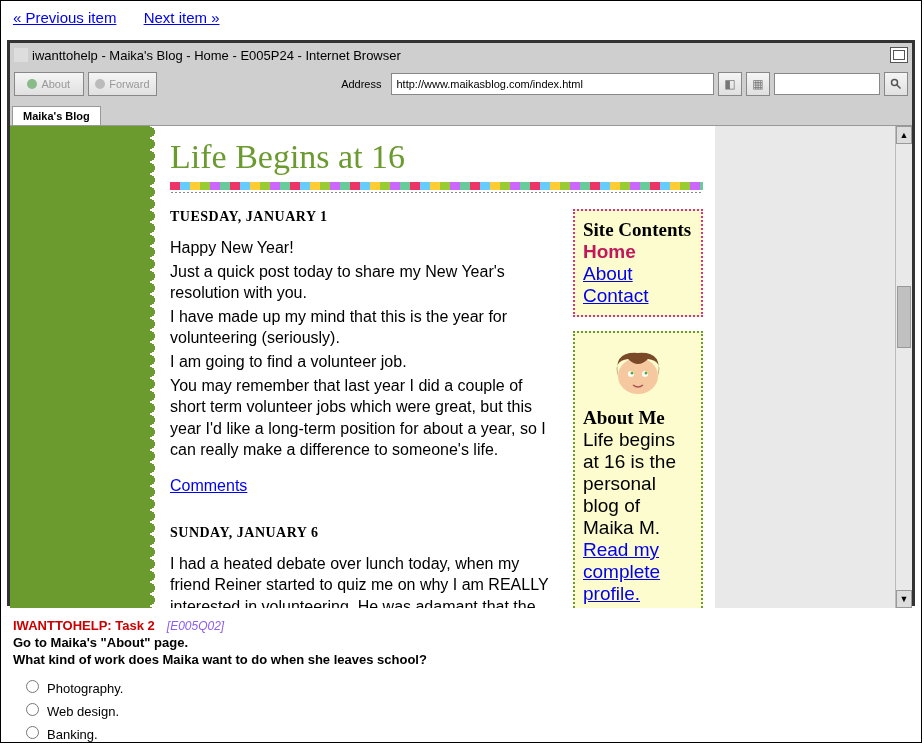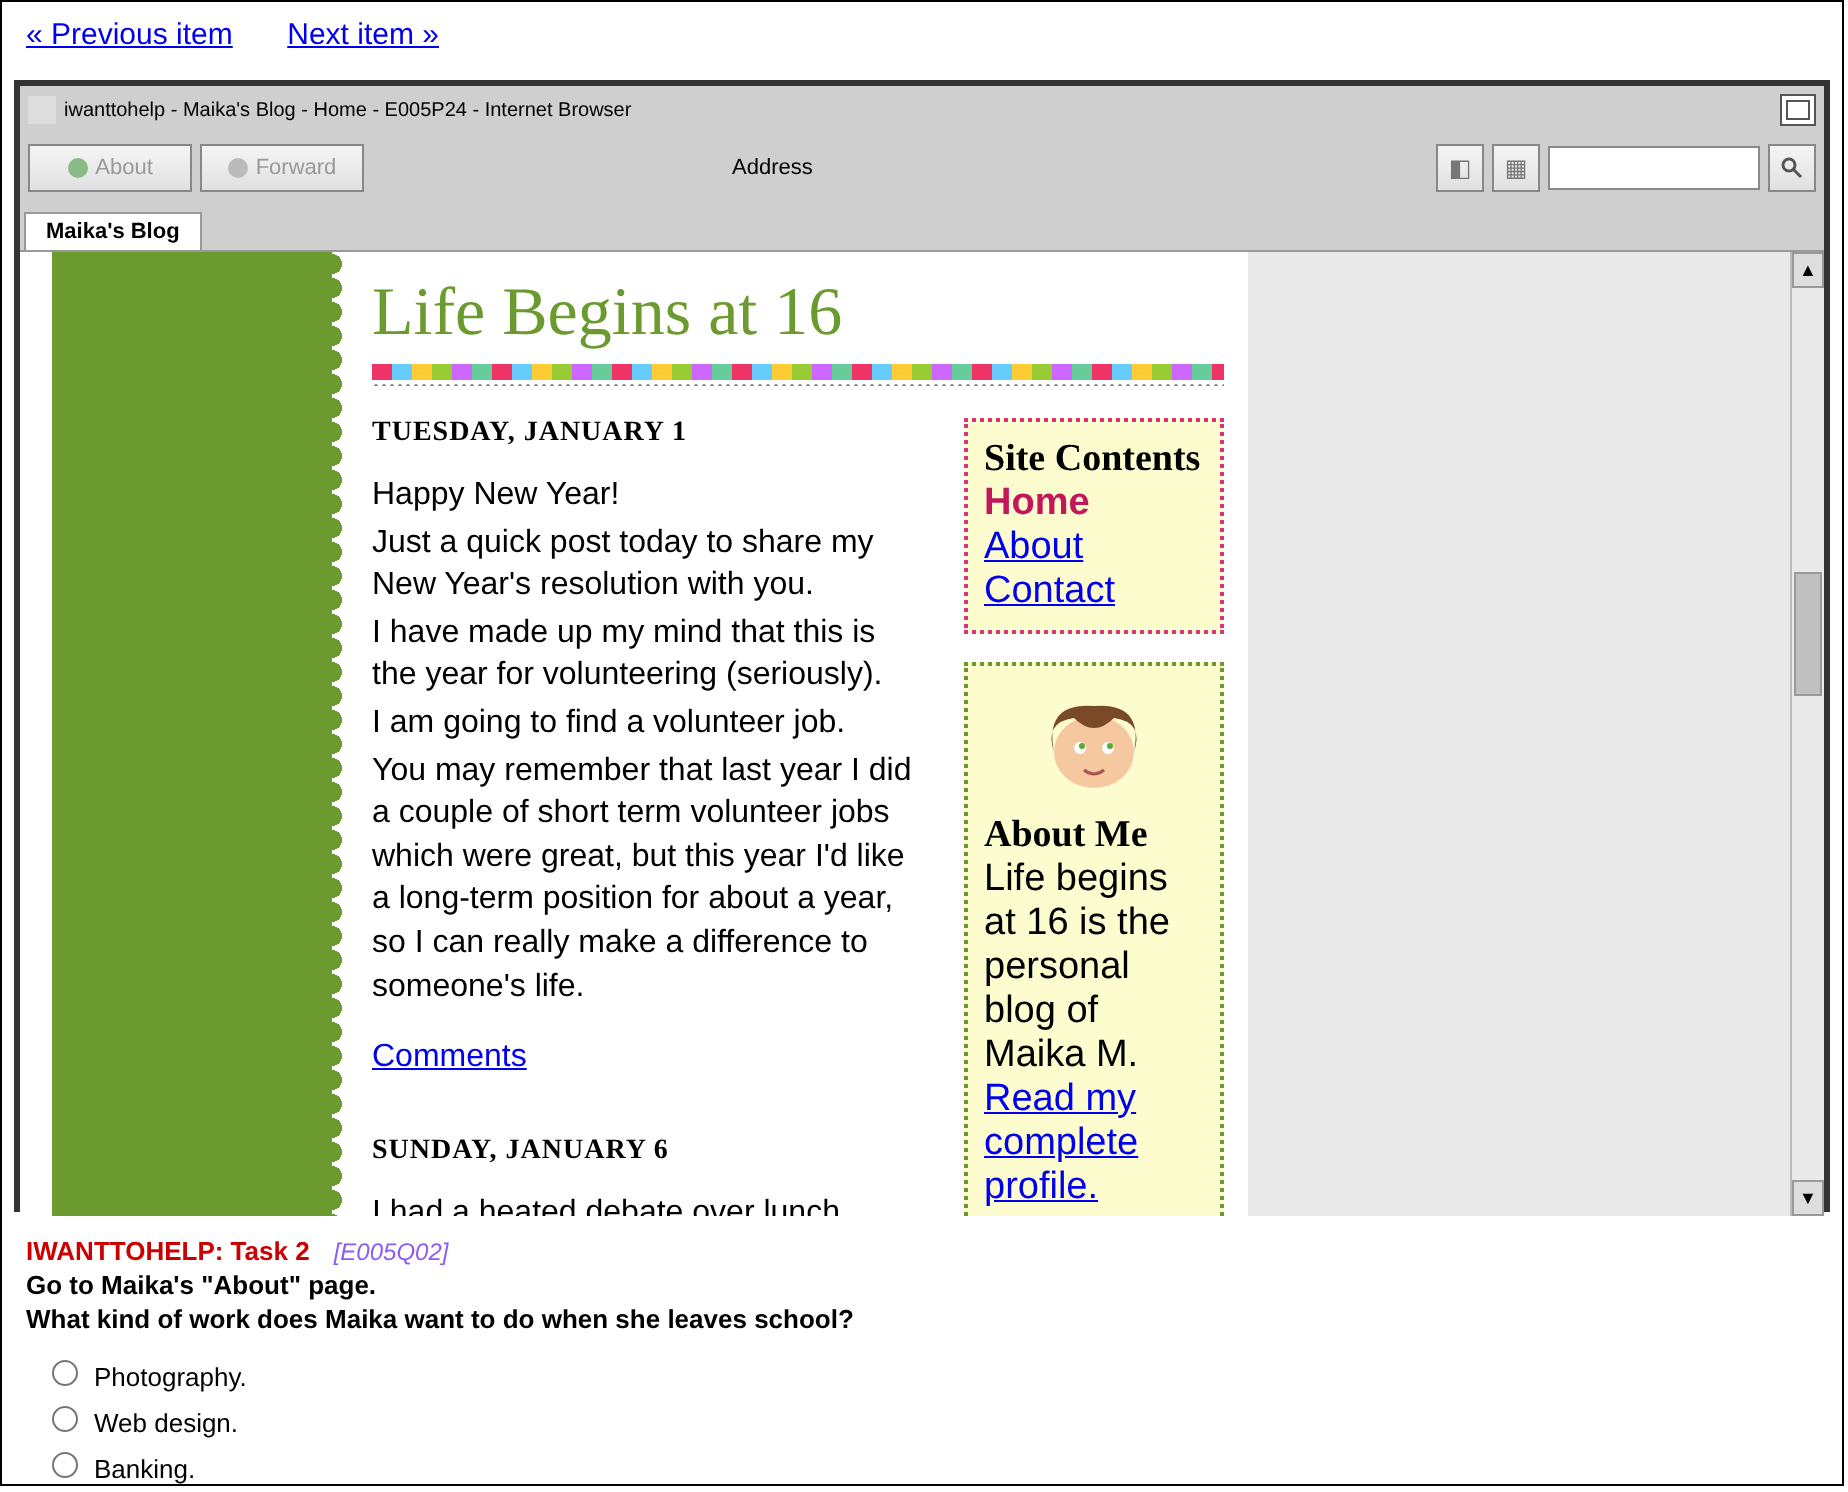--- a/index.html
+++ b/index.html
@@ -1,41 +1,41 @@
 <!DOCTYPE html>
 <html><head>
 <meta charset="utf-8">
 <style>
   body { margin:0; font-family: Arial, Helvetica, sans-serif; font-size:13px; background:#fff; color:#000; }
   .outer { border:1px solid #000; width:920px; height:741px; position:relative; }
   .top-nav { padding:8px 12px; }
   .top-nav a { color:#0000EE; text-decoration:underline; font-size:15px; }
   .top-nav .sep { display:inline-block; width:20px; }
   .browser-frame { border:3px solid #333; margin:6px; position:relative; height:560px; background:#cfcfcf; }
-  .titlebar { background:#cfcfcf; height:24px; display:flex; align-items:center; font-size:10px; padding:0 4px; }
+  .titlebar { background:#cfcfcf; height:24px; display:flex; align-items:center; font-size:13px; padding:0 4px; }
   .titlebar .bfly { width:14px; height:14px; margin-right:4px; background:#ddd; }
   .titlebar .max { margin-left:auto; width:16px; height:14px; border:1px solid #555; background:#fff; position:relative;}
   .titlebar .max::after{content:"";position:absolute;inset:2px;border:1px solid #555;}
   .toolbar { background:#cfcfcf; height:30px; display:flex; align-items:center; padding:2px 4px; gap:4px; }
   .nav-btn { width:80px; height:22px; border:1px solid #888; background:linear-gradient(#f5f5f5,#e0e0e0); display:flex; align-items:center; justify-content:center; font-size:11px; color:#999;}
   .nav-btn .circ { width:10px;height:10px;border-radius:50%;background:#8b8; margin-right:4px;}
   .addr-label { font-size:11px; margin-left:180px; margin-right:6px;}
   .addr-input { width:370px; height:18px; border:1px solid #888; background:#fff; font-size:11px; padding:1px 4px;}
   .sq-btn { width:22px; height:22px; border:1px solid #888; background:linear-gradient(#f5f5f5,#e0e0e0); display:flex;align-items:center;justify-content:center;font-size:12px;color:#777;}
   .sq-btn.mag svg{width:12px;height:12px;}
   .url-input { width:100px; height:18px; border:1px solid #888; background:#fff;}
   .tabbar { background:#cfcfcf; height:24px; display:flex; align-items:flex-end; padding-left:2px;}
   .tab { background:#fff; border:1px solid #999; border-bottom:none; padding:3px 10px; font-size:11px;font-weight:bold; }
   .viewport { position:relative; background:#fff; border-top:1px solid #999; height:calc(100% - 24px - 30px - 24px); display:flex; }
   .page-wrap { flex:1; overflow:hidden; display:flex; background:#e9e9e9;}
   .scrollbar { width:16px; background:#e9e9e9; border-left:1px solid #bbb; position:relative;}
   .scroll-up,.scroll-down{height:16px;background:#ddd;border:1px solid #999;display:flex;align-items:center;justify-content:center;font-size:9px;}
   .scroll-thumb{position:absolute;top:160px;left:1px;width:12px;height:60px;background:#c0c0c0;border:1px solid #999;}
   .scroll-down{position:absolute;bottom:0;left:0;right:0;}
-  .page { width:598px; background:#fff; position:relative; display:flex;padding-left:16px;}
+  .page { width:705px; background:#fff; position:relative; display:flex;}
   .page-gutter{flex:1;background:#e9e9e9;}
   .green-col { width:140px; background:#6b9a2f; position:relative;}
   .green-col::after{content:"";position:absolute;top:0;right:-6px;bottom:0;width:12px;background:radial-gradient(circle at 6px 6px,#6b9a2f 5px,transparent 5px);background-size:12px 12px;}
   .main-col { flex:1; padding:8px 12px 0 20px; position:relative;}
   .blog-title { font-family: "Comic Sans MS","Segoe Script",cursive; color:#6b9a2f; font-size:34px; margin:4px 0 6px;}
   .rainbow { height:8px; background:repeating-linear-gradient(90deg,#e36 0 10px,#6cf 10px 20px,#fc3 20px 30px,#9c3 30px 40px,#c6f 40px 50px,#6c9 50px 60px);}
   .dots-line{height:2px;margin-top:1px;background-image:radial-gradient(#888 1px,transparent 1px);background-size:4px 4px;}
   .content-row{display:flex;gap:20px;margin-top:16px;}
   .posts{flex:1;min-width:0;}
   .posts h3{margin:0 0 12px;font-family:"Comic Sans MS",cursive;font-size:14px;letter-spacing:0.5px;}
@@ -78,20 +78,21 @@
     <div class="toolbar">
       <div class="nav-btn">
           <span class="circ"></span>
           <span>About</span>
         </div>
       <div class="nav-btn">
           <span class="circ" style="background:#bbb"></span>
           <span>Forward</span>
         </div>
       <span class="addr-label">Address</span>
+      <input class="addr-input" value="http://www.maikasblog.com/index.html" style="">
       <div style="margin-left:auto;display:flex;gap:4px;align-items:center">
         <div class="sq-btn">◧</div>
         <div class="sq-btn">▦</div>
         <input class="url-input" style="">
         <div class="sq-btn mag">
           <svg viewBox="0 0 16 16">
               <circle cx="6" cy="6" r="4" stroke="#555" stroke-width="2" fill="none"></circle>
               <line x1="9" y1="9" x2="14" y2="14" stroke="#555" stroke-width="2"></line>
             </svg>
         </div>

